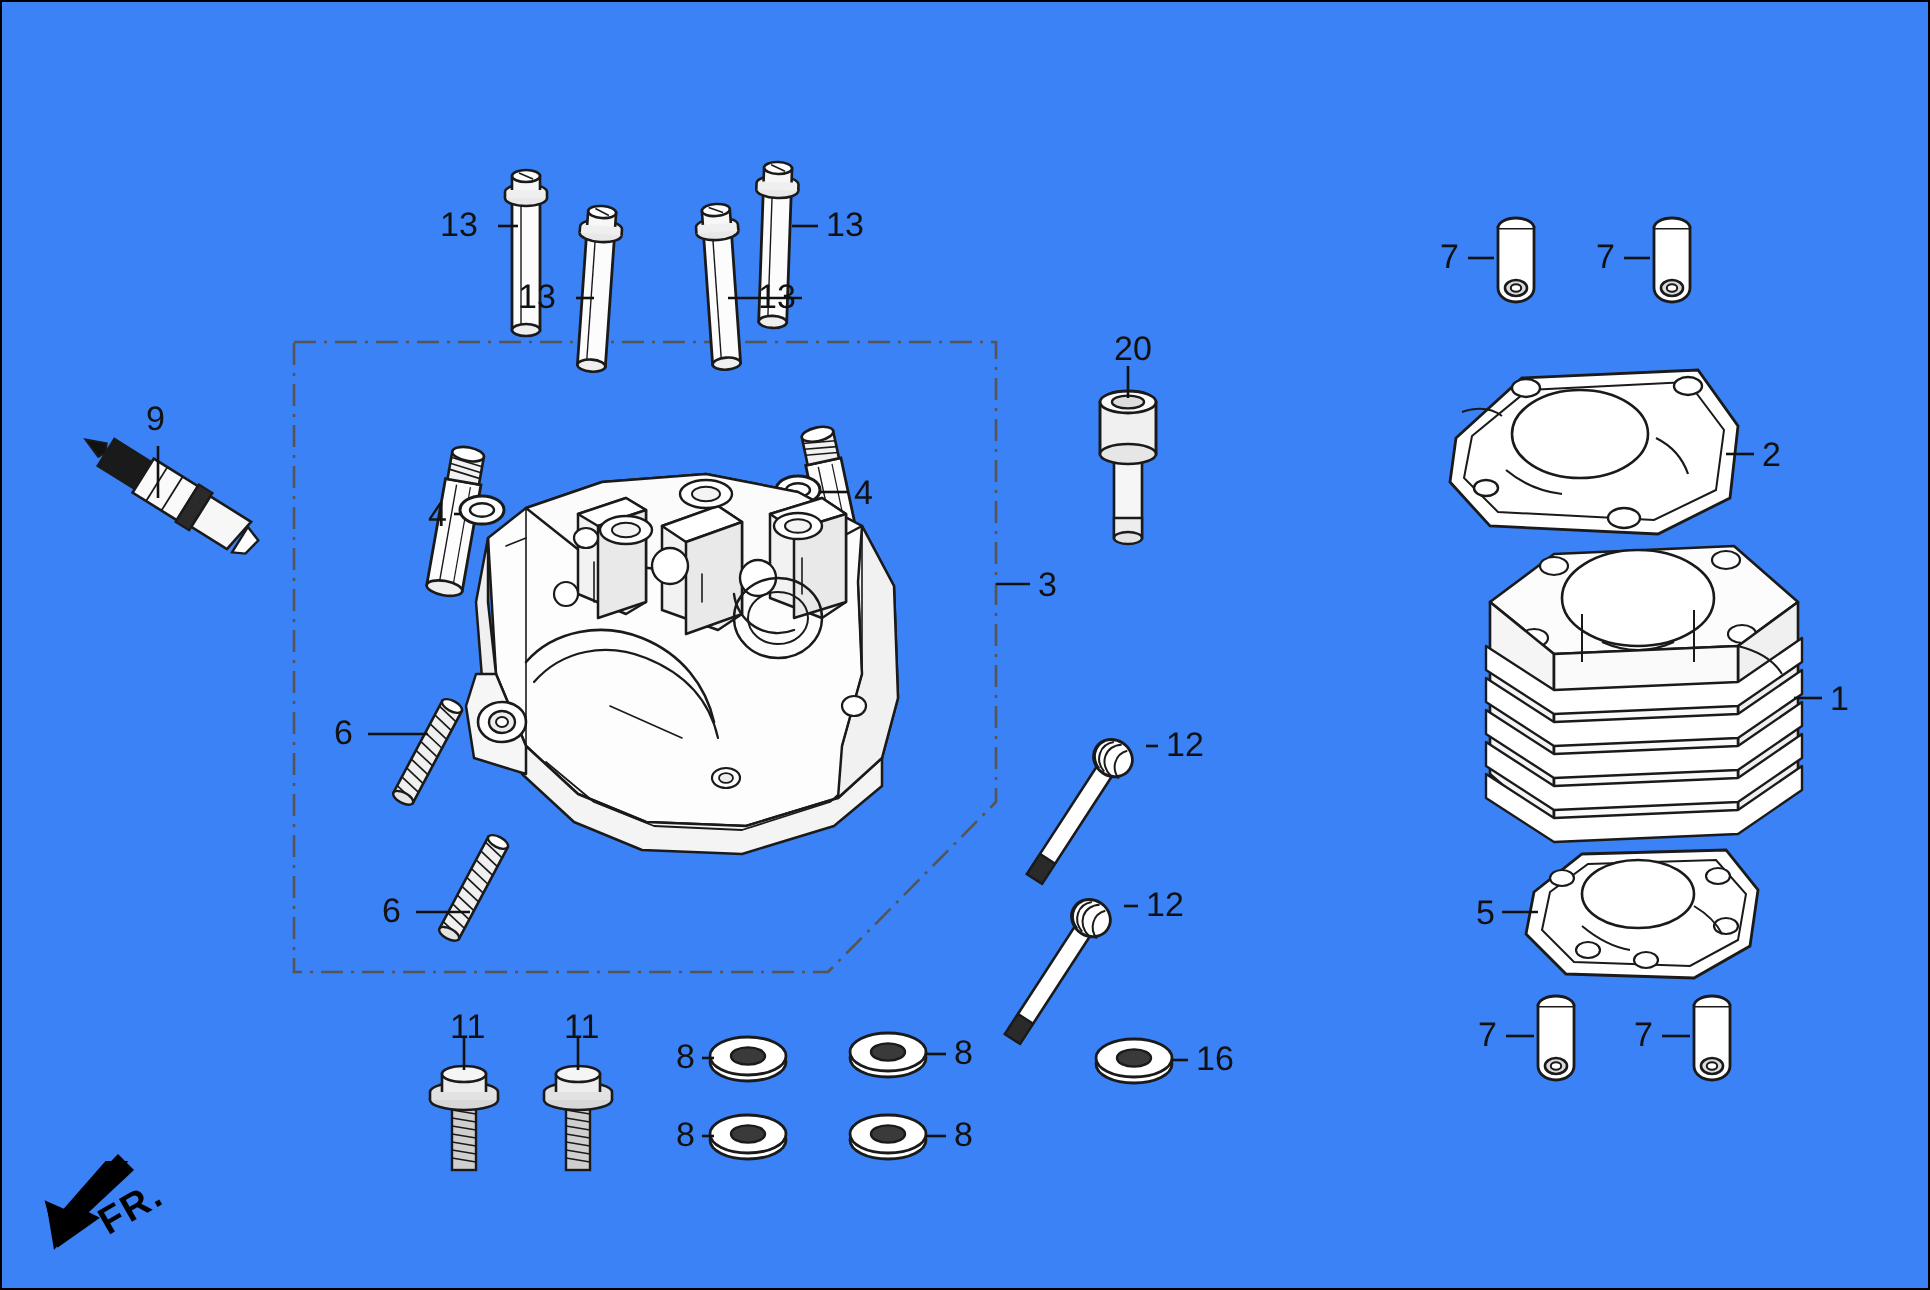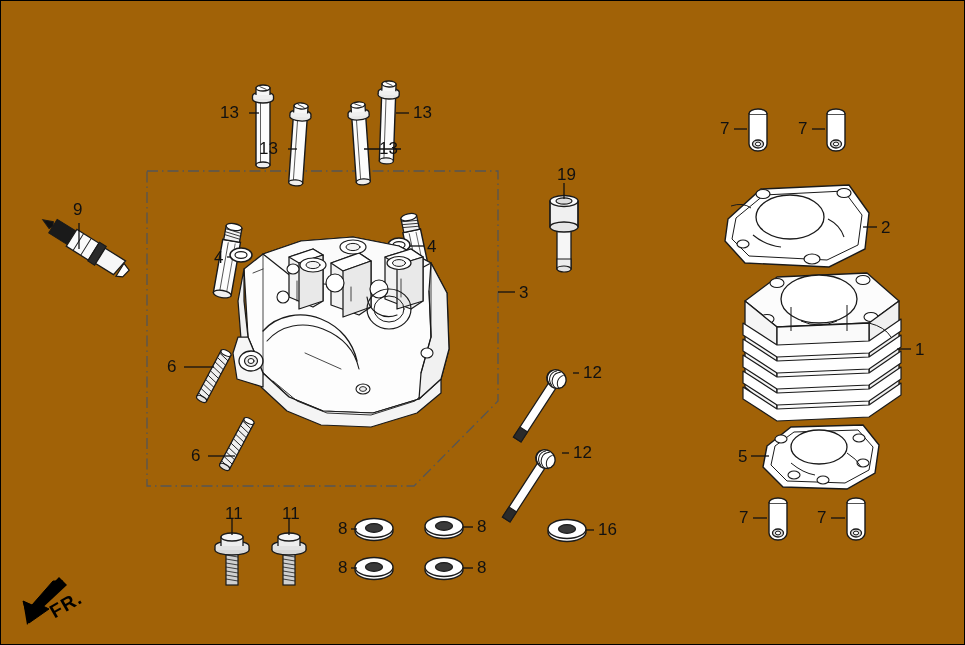--- a/index.html
+++ b/index.html
@@ -7,21 +7,21 @@
     padding: 0;
     background: #ffffff;
   }
   body {
     font-family: "Liberation Sans", sans-serif;
   }
   #page {
     position: relative;
     width: 965px;
     height: 645px;
-    background: #a16207;
+    background: #3b82f6;
     border: 1px solid #000000;
     box-sizing: border-box;
     overflow: hidden;
   }
   #artboard {
     position: absolute;
     inset: 0;
   }
   .lbl {
     position: absolute;
@@ -436,21 +436,21 @@
   <div class="lbl" style="left:72px; top:200px;">9</div>
 
   <div class="lbl" style="left:213px; top:248px;">4</div>
   <div class="lbl" style="left:426px; top:237px;">4</div>
 
   <div class="lbl" style="left:518px; top:283px;">3</div>
 
   <div class="lbl" style="left:166px; top:357px;">6</div>
   <div class="lbl" style="left:190px; top:446px;">6</div>
 
-  <div class="lbl" style="left:556px; top:165px;">19</div>
+  <div class="lbl" style="left:556px; top:165px;">20</div>
 
   <div class="lbl" style="left:582px; top:363px;">12</div>
   <div class="lbl" style="left:572px; top:443px;">12</div>
 
   <div class="lbl" style="left:224px; top:504px;">11</div>
   <div class="lbl" style="left:281px; top:504px;">11</div>
 
   <div class="lbl" style="left:337px; top:519px;">8</div>
   <div class="lbl" style="left:476px; top:517px;">8</div>
   <div class="lbl" style="left:337px; top:558px;">8</div>

